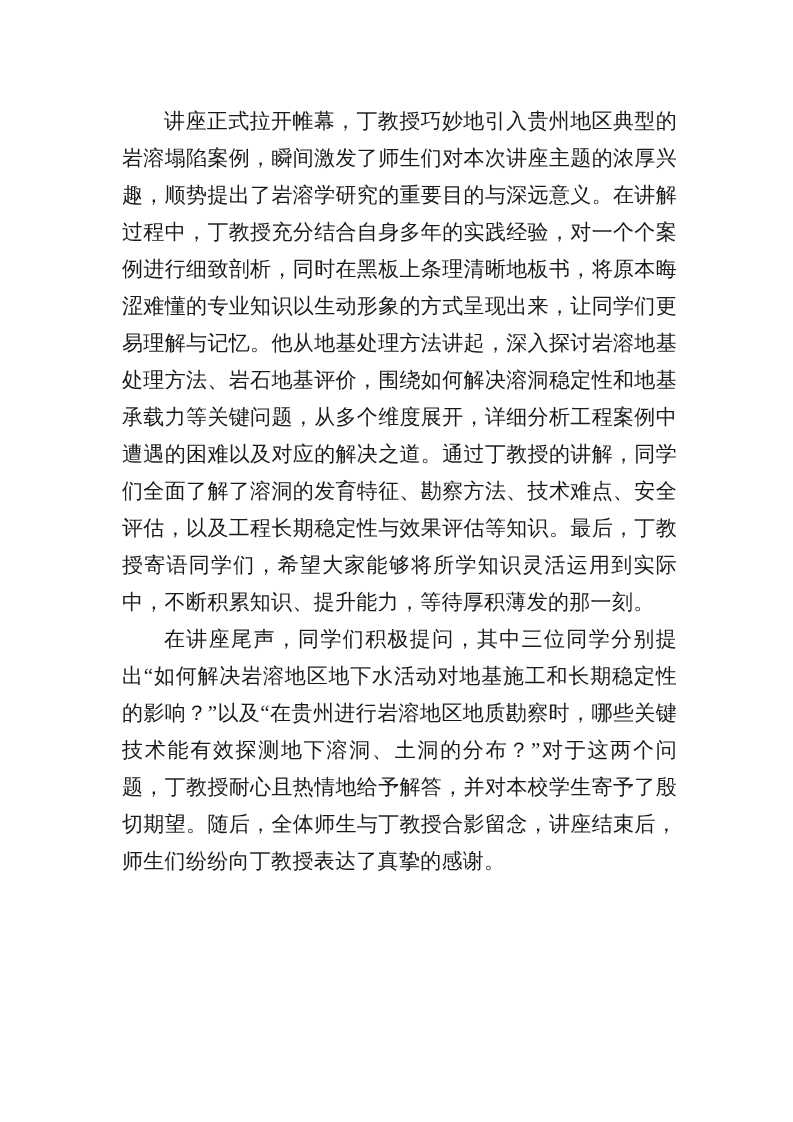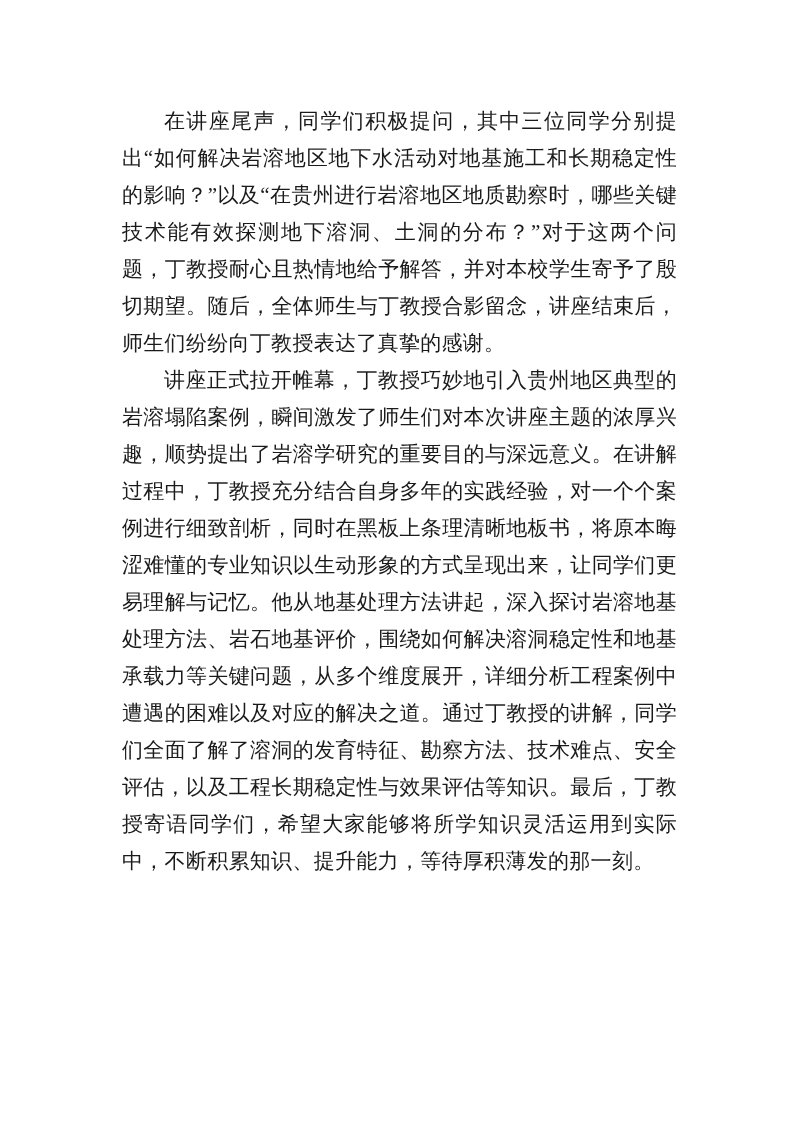--- a/index.html
+++ b/index.html
@@ -33,16 +33,16 @@
     text-indent: 2em;
     letter-spacing: 0.3px;
     word-break: break-all;
   }
 </style>
 </head>
 <body>
 
 <div class="page">
   <div class="doc-content">
+    <p class="para">讲座正式拉开帷幕，丁教授巧妙地引入贵州地区典型的岩溶塌陷案例，瞬间激发了师生们对本次讲座主题的浓厚兴趣，顺势提出了岩溶学研究的重要目的与深远意义。在讲解过程中，丁教授充分结合自身多年的实践经验，对一个个案例进行细致剖析，同时在黑板上条理清晰地板书，将原本晦涩难懂的专业知识以生动形象的方式呈现出来，让同学们更易理解与记忆。他从地基处理方法讲起，深入探讨岩溶地基处理方法、岩石地基评价，围绕如何解决溶洞稳定性和地基承载力等关键问题，从多个维度展开，详细分析工程案例中遭遇的困难以及对应的解决之道。通过丁教授的讲解，同学们全面了解了溶洞的发育特征、勘察方法、技术难点、安全评估，以及工程长期稳定性与效果评估等知识。最后，丁教授寄语同学们，希望大家能够将所学知识灵活运用到实际中，不断积累知识、提升能力，等待厚积薄发的那一刻。</p>
     <p class="para">在讲座尾声，同学们积极提问，其中三位同学分别提出“如何解决岩溶地区地下水活动对地基施工和长期稳定性的影响？”以及“在贵州进行岩溶地区地质勘察时，哪些关键技术能有效探测地下溶洞、土洞的分布？”对于这两个问题，丁教授耐心且热情地给予解答，并对本校学生寄予了殷切期望。随后，全体师生与丁教授合影留念，讲座结束后，师生们纷纷向丁教授表达了真挚的感谢。</p>
-    <p class="para">讲座正式拉开帷幕，丁教授巧妙地引入贵州地区典型的岩溶塌陷案例，瞬间激发了师生们对本次讲座主题的浓厚兴趣，顺势提出了岩溶学研究的重要目的与深远意义。在讲解过程中，丁教授充分结合自身多年的实践经验，对一个个案例进行细致剖析，同时在黑板上条理清晰地板书，将原本晦涩难懂的专业知识以生动形象的方式呈现出来，让同学们更易理解与记忆。他从地基处理方法讲起，深入探讨岩溶地基处理方法、岩石地基评价，围绕如何解决溶洞稳定性和地基承载力等关键问题，从多个维度展开，详细分析工程案例中遭遇的困难以及对应的解决之道。通过丁教授的讲解，同学们全面了解了溶洞的发育特征、勘察方法、技术难点、安全评估，以及工程长期稳定性与效果评估等知识。最后，丁教授寄语同学们，希望大家能够将所学知识灵活运用到实际中，不断积累知识、提升能力，等待厚积薄发的那一刻。</p>
   </div>
 </div>
 
 </body></html>

